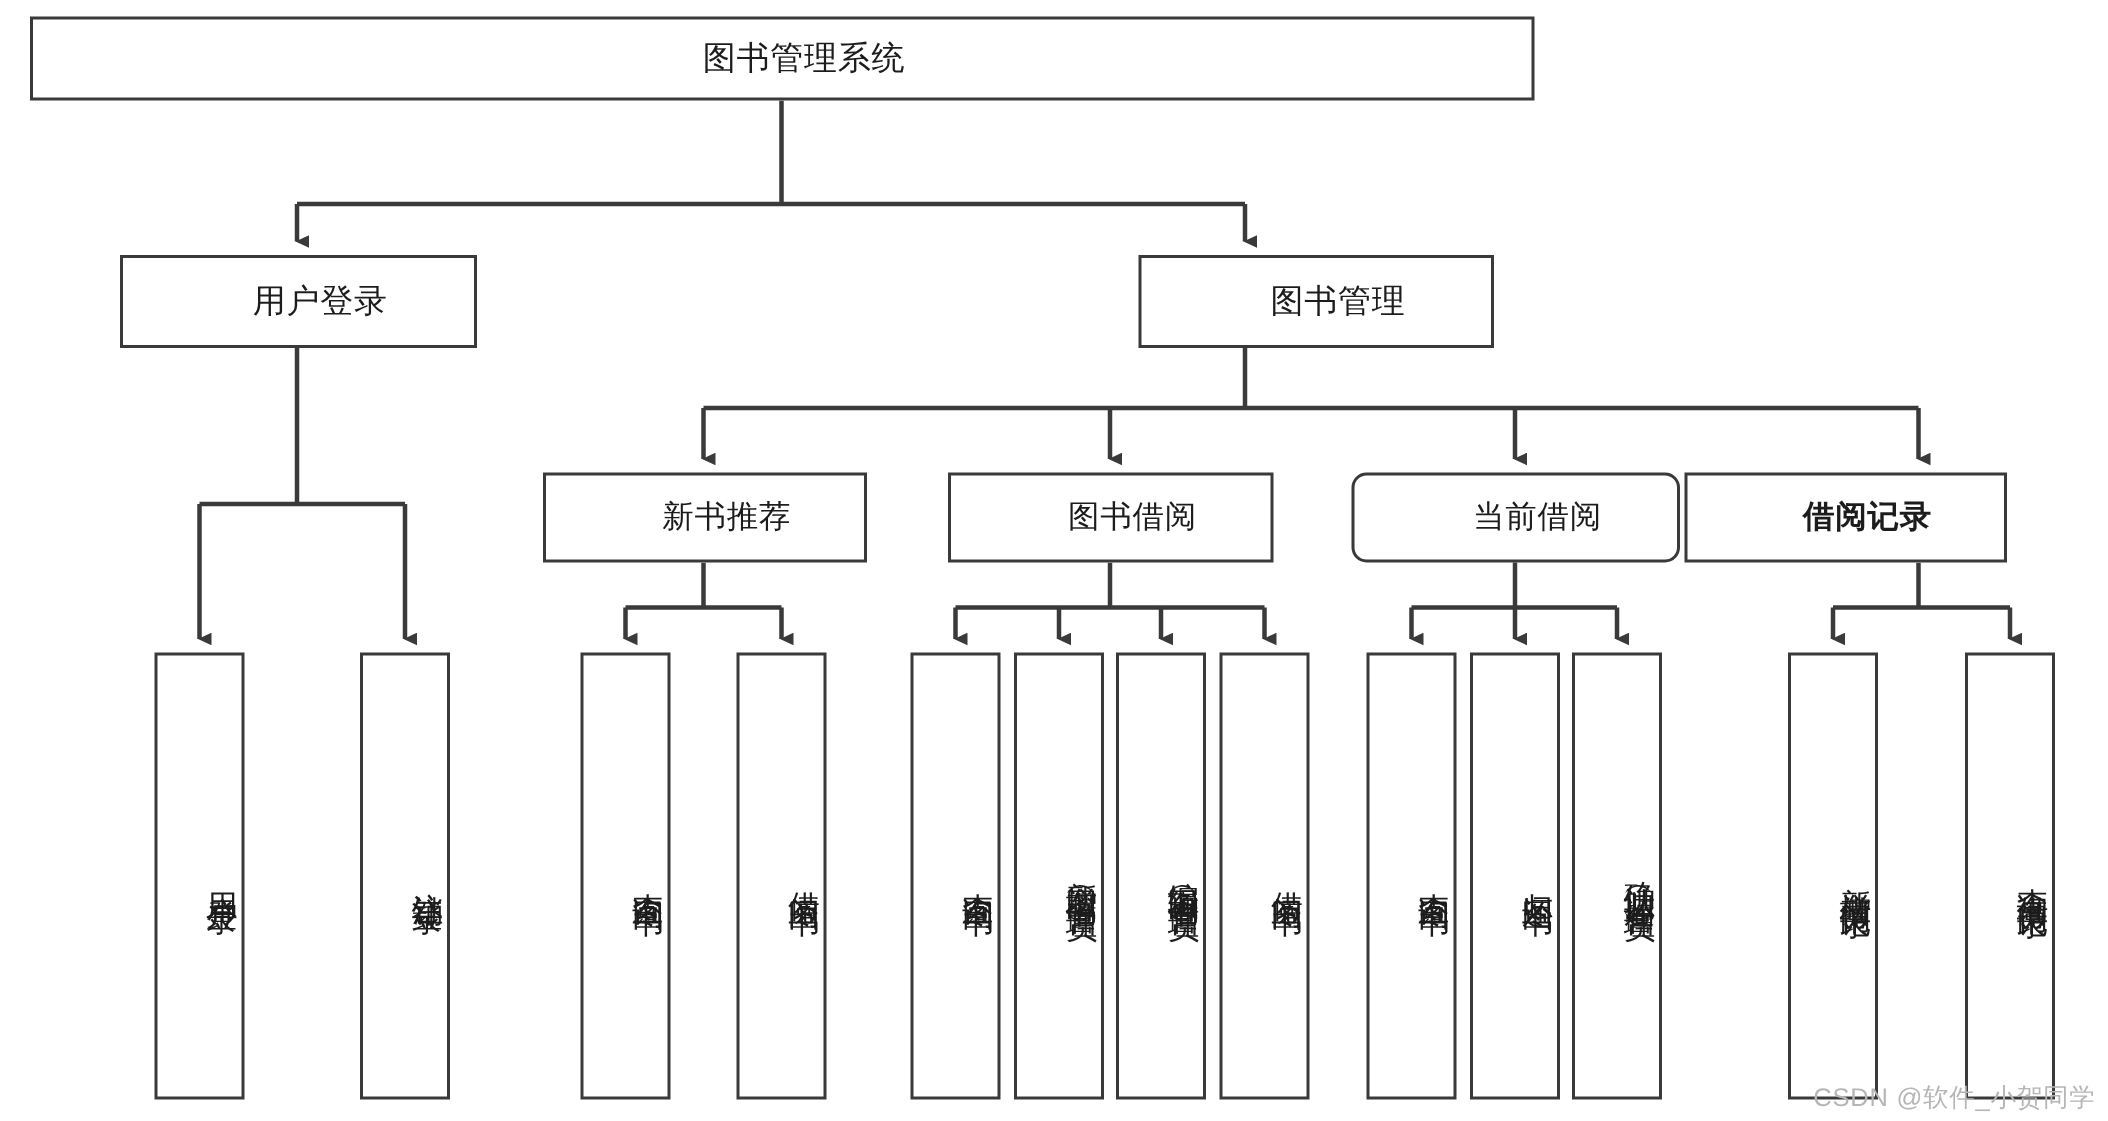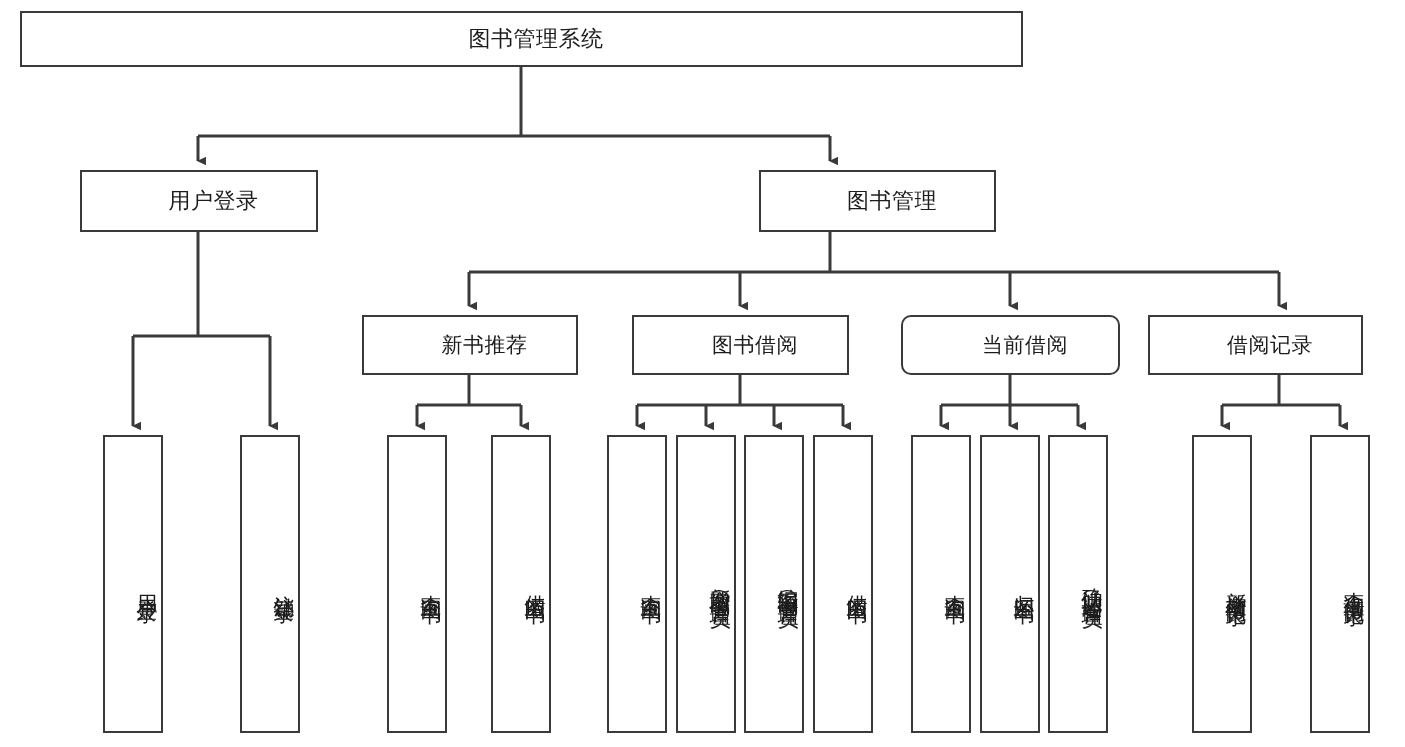--- a/index.html
+++ b/index.html
@@ -135,21 +135,21 @@
 
   <div class="node level-2" style="left:632px; top:315px; width:217px; height:60px;">
     <span class="node-label">图书借阅</span>
   </div>
   <div class="node level-2" style="left:362px; top:315px; width:216px; height:60px;">
     <span class="node-label">新书推荐</span>
   </div>
   <div class="node level-2" style="left:901px; top:315px; width:219px; height:60px;border-radius:10px;">
     <span class="node-label">当前借阅</span>
   </div>
-  <div class="node level-2" style="left:1148px; top:315px; width:215px; height:60px;">
+  <div class="node level-2" style="left:1123px; top:315px; width:215px; height:60px;font-weight:bold;">
     <span class="node-label">借阅记录</span>
   </div>
 
   <div class="node vertical" style="left:103px; top:435px; width:60px; height:298px;">
     <span class="node-label">用户登录</span>
   </div>
   <div class="node vertical" style="left:240px; top:435px; width:60px; height:298px;">
     <span class="node-label">注销登录</span>
   </div>
 
@@ -183,14 +183,15 @@
     <span class="node-label">确认归还（管理员）</span>
   </div>
 
   <div class="node vertical" style="left:1192px; top:435px; width:60px; height:298px;">
     <span class="node-label">新增借阅记录</span>
   </div>
   <div class="node vertical" style="left:1310px; top:435px; width:60px; height:298px;">
     <span class="node-label">查询借阅记录</span>
   </div>
 
+  <div class="watermark">CSDN @软件_小贺同学</div>
 
 </div>
 
 </body></html>

